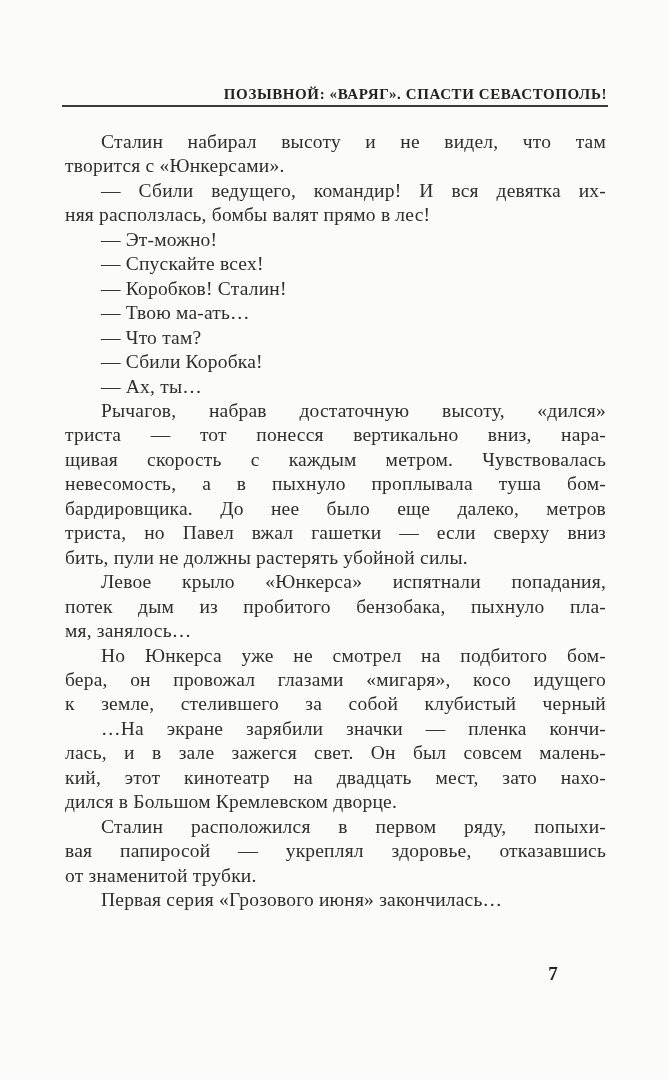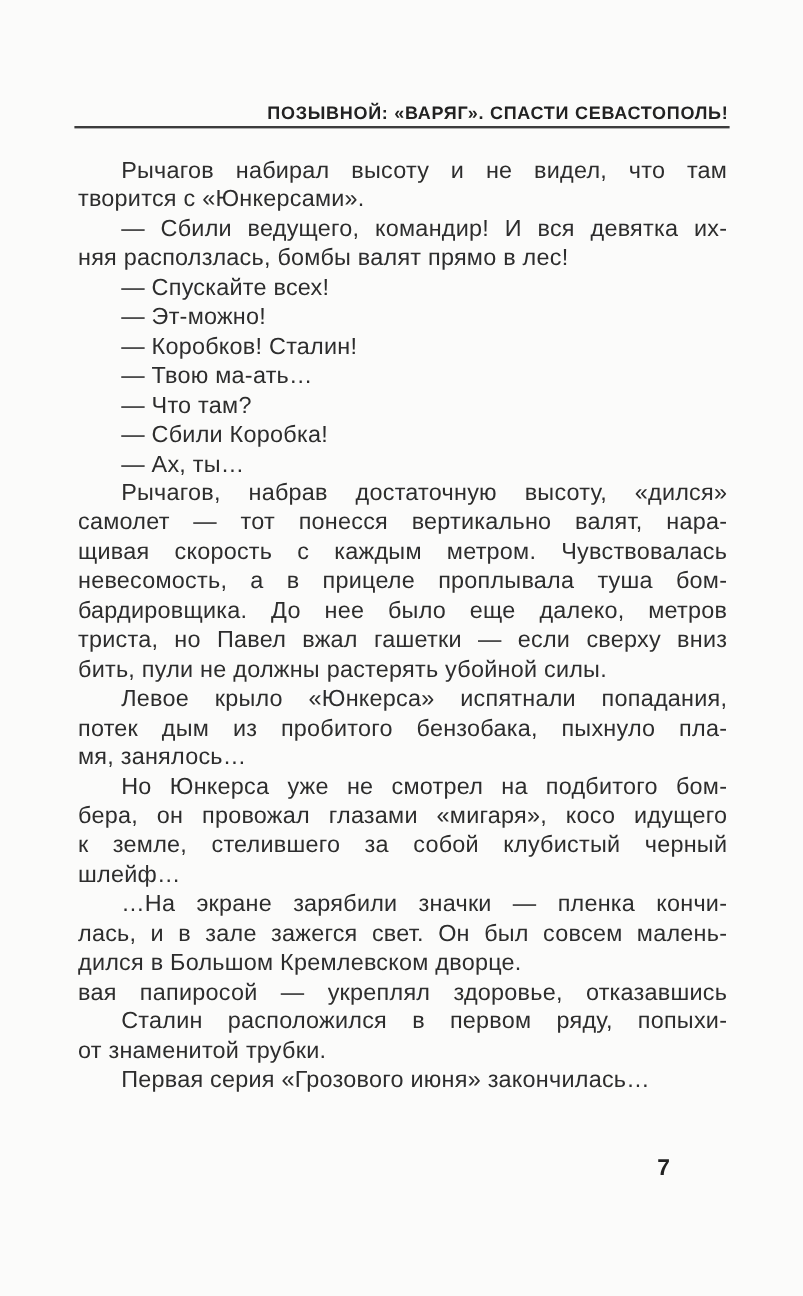--- a/index.html
+++ b/index.html
@@ -1,21 +1,21 @@
 <!DOCTYPE html>
 <html><head>
 <meta charset="utf-8">
 <style>
   html, body { margin: 0; padding: 0; }
   .page {
     position: relative;
     width: 669px;
     height: 1080px;
     background: var(--bg, #fbfbfa);
-    font-family: Liberation Sans, sans-serif;
+    font-family: Liberation Serif, serif;
     color: var(--fg, #2d2d2d);
     overflow: hidden;
   }
   .running-head {
     position: absolute;
     left: 65px;
     width: 542px;
     top: 86px;
     text-align: right;
     font-weight: bold;
@@ -60,76 +60,76 @@
   }
 </style>
 </head>
 <body>
 
 <div class="page" style="--bg: #fbfbfa; --fg: #2d2d2d; --rule: #3c3c3c;">
   <div class="running-head">ПОЗЫВНОЙ: «ВАРЯГ». СПАСТИ СЕВАСТОПОЛЬ!</div>
   <div class="head-rule"></div>
   <div class="body-text">
       <div class="para">
-        <div class="line first">Рычагов набирал высоту и не видел, что там</div>
+        <div class="line first">Сталин набирал высоту и не видел, что там</div>
         <div class="line last">творится с «Юнкерсами».</div>
       </div>
       <div class="para">
         <div class="line first">— Сбили ведущего, командир! И вся девятка их-</div>
         <div class="line last">няя расползлась, бомбы валят прямо в лес!</div>
       </div>
       <div class="para">
-        <div class="line first last">— Спускайте всех!</div>
+        <div class="line first last">— Эт-можно!</div>
       </div>
       <div class="para">
-        <div class="line first last">— Эт-можно!</div>
+        <div class="line first last">— Спускайте всех!</div>
       </div>
       <div class="para">
         <div class="line first last">— Коробков! Сталин!</div>
       </div>
       <div class="para">
         <div class="line first last">— Твою ма-ать…</div>
       </div>
       <div class="para">
         <div class="line first last">— Что там?</div>
       </div>
       <div class="para">
         <div class="line first last">— Сбили Коробка!</div>
       </div>
       <div class="para">
         <div class="line first last">— Ах, ты…</div>
       </div>
       <div class="para">
         <div class="line first">Рычагов, набрав достаточную высоту, «дился»</div>
-        <div class="line">самолет — тот понесся вертикально валят, нара-</div>
+        <div class="line">триста — тот понесся вертикально вниз, нара-</div>
         <div class="line">щивая скорость с каждым метром. Чувствовалась</div>
-        <div class="line">невесомость, а в прицеле проплывала туша бом-</div>
+        <div class="line">невесомость, а в пыхнуло проплывала туша бом-</div>
         <div class="line">бардировщика. До нее было еще далеко, метров</div>
         <div class="line">триста, но Павел вжал гашетки — если сверху вниз</div>
         <div class="line last">бить, пули не должны растерять убойной силы.</div>
       </div>
       <div class="para">
         <div class="line first">Левое крыло «Юнкерса» испятнали попадания,</div>
         <div class="line">потек дым из пробитого бензобака, пыхнуло пла-</div>
         <div class="line last">мя, занялось…</div>
       </div>
       <div class="para">
         <div class="line first">Но Юнкерса уже не смотрел на подбитого бом-</div>
         <div class="line">бера, он провожал глазами «мигаря», косо идущего</div>
         <div class="line">к земле, стелившего за собой клубистый черный</div>
-        <div class="line last">шлейф…</div>
       </div>
       <div class="para">
         <div class="line first">…На экране зарябили значки — пленка кончи-</div>
         <div class="line">лась, и в зале зажегся свет. Он был совсем малень-</div>
+        <div class="line">кий, этот кинотеатр на двадцать мест, зато нахо-</div>
         <div class="line last">дился в Большом Кремлевском дворце.</div>
       </div>
       <div class="para">
+        <div class="line first">Сталин расположился в первом ряду, попыхи-</div>
         <div class="line">вая папиросой — укреплял здоровье, отказавшись</div>
-        <div class="line first">Сталин расположился в первом ряду, попыхи-</div>
         <div class="line last">от знаменитой трубки.</div>
       </div>
       <div class="para">
         <div class="line first last">Первая серия «Грозового июня» закончилась…</div>
       </div>
     </div>
   <div class="page-number">7</div>
 </div>
 
 </body></html>

